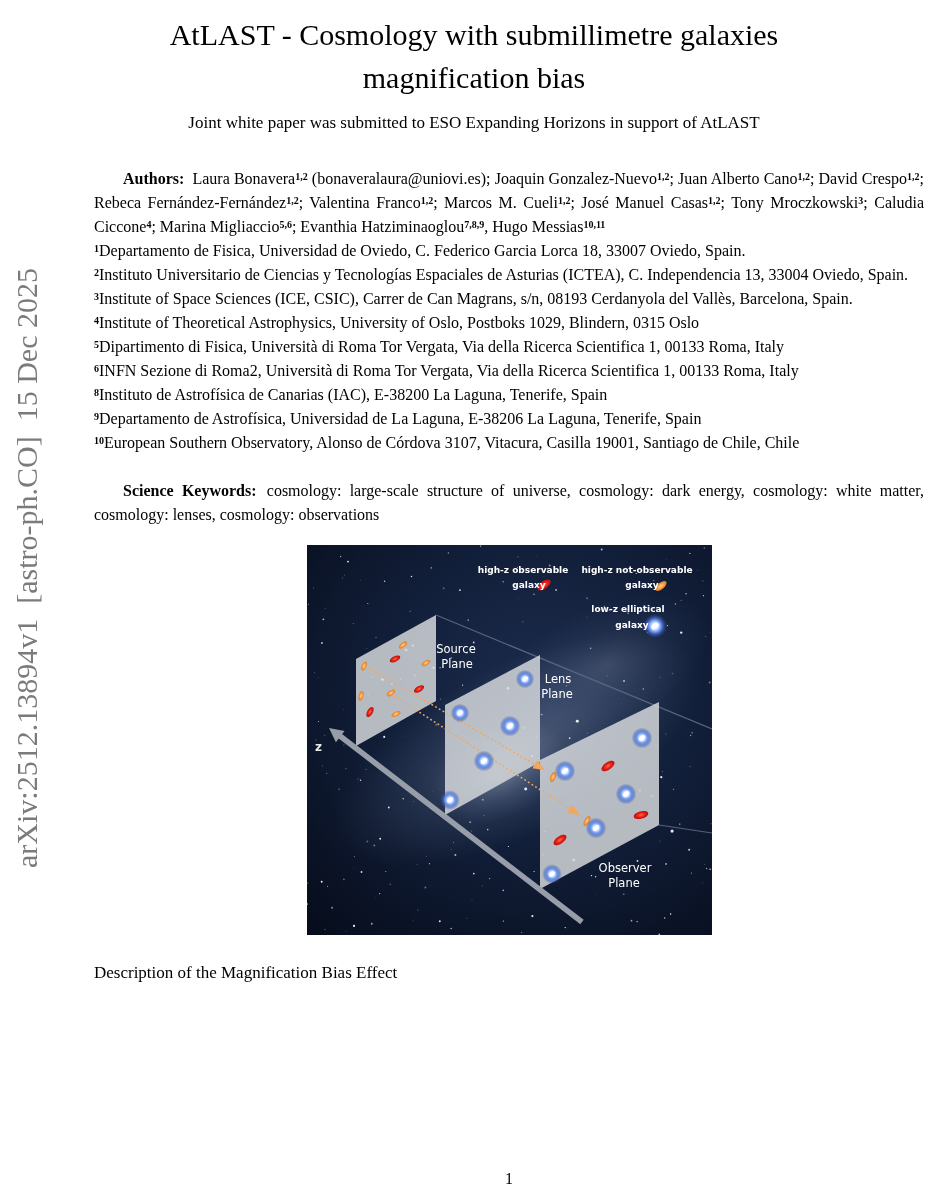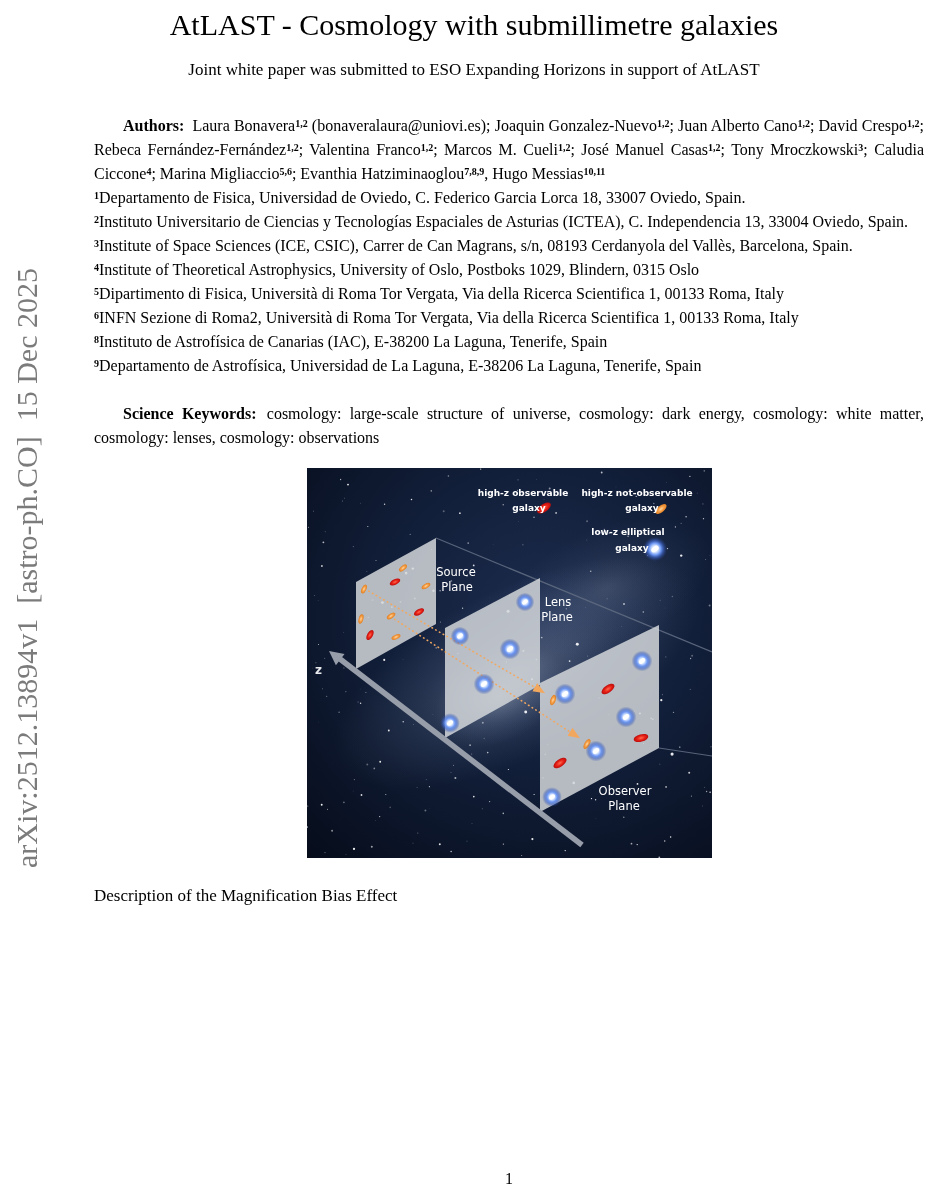--- a/index.html
+++ b/index.html
@@ -1,21 +1,21 @@
 <!DOCTYPE html>
 <html><head>
 <meta charset="utf-8">
 <style>
   html,body{margin:0;padding:0;}
   body{width:948px;height:1200px;background:#ffffff;position:relative;overflow:hidden;
        font-family:"Liberation Serif",serif;color:#000;}
   .watermark{position:absolute;left:4px;top:200px;height:735px;width:46px;
              display:flex;align-items:center;justify-content:center;}
   .watermark span{transform:rotate(-90deg);white-space:pre;font-size:30px;color:#7b7b7b;}
-  h1.title{margin:0;padding-top:3px;text-align:center;font-size:30px;font-weight:400;line-height:43px;}
+  h1.title{margin:0;padding-top:13px;text-align:center;font-size:30px;font-weight:400;line-height:43px;}
   h1.title span{display:block;}
   .subtitle{margin-top:14px;text-align:center;font-size:17px;}
   .content{margin-left:94px;width:830px;}
   .authors,.affil,.keywords{font-size:16px;line-height:24px;text-align:justify;}
   .authors{margin:34px 0 0;text-indent:29px;}
   .authors b{margin-right:4px;}
   .keywords{margin:24px 0 0;text-indent:29px;}
   .keywords b{margin-right:2px;}
   sup{font-size:10px;line-height:0;position:relative;top:-0.45em;vertical-align:baseline;font-weight:bold;}
   .fig-wrap{width:405px;margin:18px auto 16px;}
@@ -29,36 +29,38 @@
 </style>
 </head>
 <body>
 
 <div class="watermark">
   <span>arXiv:2512.13894v1  [astro-ph.CO]  15 Dec 2025</span>
 </div>
 
 <h1 class="title">
   <span>AtLAST - Cosmology with submillimetre galaxies</span>
+  <span>magnification bias</span>
 </h1>
 <div class="subtitle">Joint white paper was submitted to ESO Expanding Horizons in support of AtLAST</div>
 
 <div class="content">
 
   <p class="authors"><b>Authors:</b><span> Laura Bonavera<sup>1,2</sup> (bonaveralaura@uniovi.es); Joaquin Gonzalez-Nuevo<sup>1,2</sup>; Juan Alberto Cano<sup>1,2</sup>; David Crespo<sup>1,2</sup>; Rebeca Fernández-Fernández<sup>1,2</sup>; Valentina Franco<sup>1,2</sup>; Marcos M. Cueli<sup>1,2</sup>; José Manuel Casas<sup>1,2</sup>; Tony Mroczkowski<sup>3</sup>; Caludia Ciccone<sup>4</sup>; Marina Migliaccio<sup>5,6</sup>; Evanthia Hatziminaoglou<sup>7,8,9</sup>, Hugo Messias<sup>10,11</sup></span></p>
 
   <div>
     <div class="affil"><sup>1</sup><span>Departamento de Fisica, Universidad de Oviedo, C. Federico Garcia Lorca 18, 33007 Oviedo, Spain.</span></div>
     <div class="affil"><sup>2</sup><span>Instituto Universitario de Ciencias y Tecnologías Espaciales de Asturias (ICTEA), C. Independencia 13, 33004 Oviedo, Spain.</span></div>
     <div class="affil"><sup>3</sup><span>Institute of Space Sciences (ICE, CSIC), Carrer de Can Magrans, s/n, 08193 Cerdanyola del Vallès, Barcelona, Spain.</span></div>
     <div class="affil"><sup>4</sup><span>Institute of Theoretical Astrophysics, University of Oslo, Postboks 1029, Blindern, 0315 Oslo</span></div>
     <div class="affil"><sup>5</sup><span>Dipartimento di Fisica, Università di Roma Tor Vergata, Via della Ricerca Scientifica 1, 00133 Roma, Italy</span></div>
     <div class="affil"><sup>6</sup><span>INFN Sezione di Roma2, Università di Roma Tor Vergata, Via della Ricerca Scientifica 1, 00133 Roma, Italy</span></div>
     <div class="affil"><sup>8</sup><span>Instituto de Astrofísica de Canarias (IAC), E-38200 La Laguna, Tenerife, Spain</span></div>
     <div class="affil"><sup>9</sup><span>Departamento de Astrofísica, Universidad de La Laguna, E-38206 La Laguna, Tenerife, Spain</span></div>
+    <div class="affil"><sup>10</sup><span>European Southern Observatory, Alonso de Córdova 3107, Vitacura, Casilla 19001, Santiago de Chile, Chile</span></div>
   </div>
 
   <p class="keywords"><b>Science Keywords:</b><span> cosmology: large-scale structure of universe, cosmology: dark energy, cosmology: white matter, cosmology: lenses, cosmology: observations</span></p>
 
   <div class="fig-wrap">
     <svg id="fig-svg" width="405" height="390" viewBox="0 0 405 390">
       <defs>
         <radialGradient id="gBg" cx="58%" cy="38%" r="85%">
           <stop offset="0" stop-color="#1d2c4e"></stop>
           <stop offset="0.45" stop-color="#121f3a"></stop>

